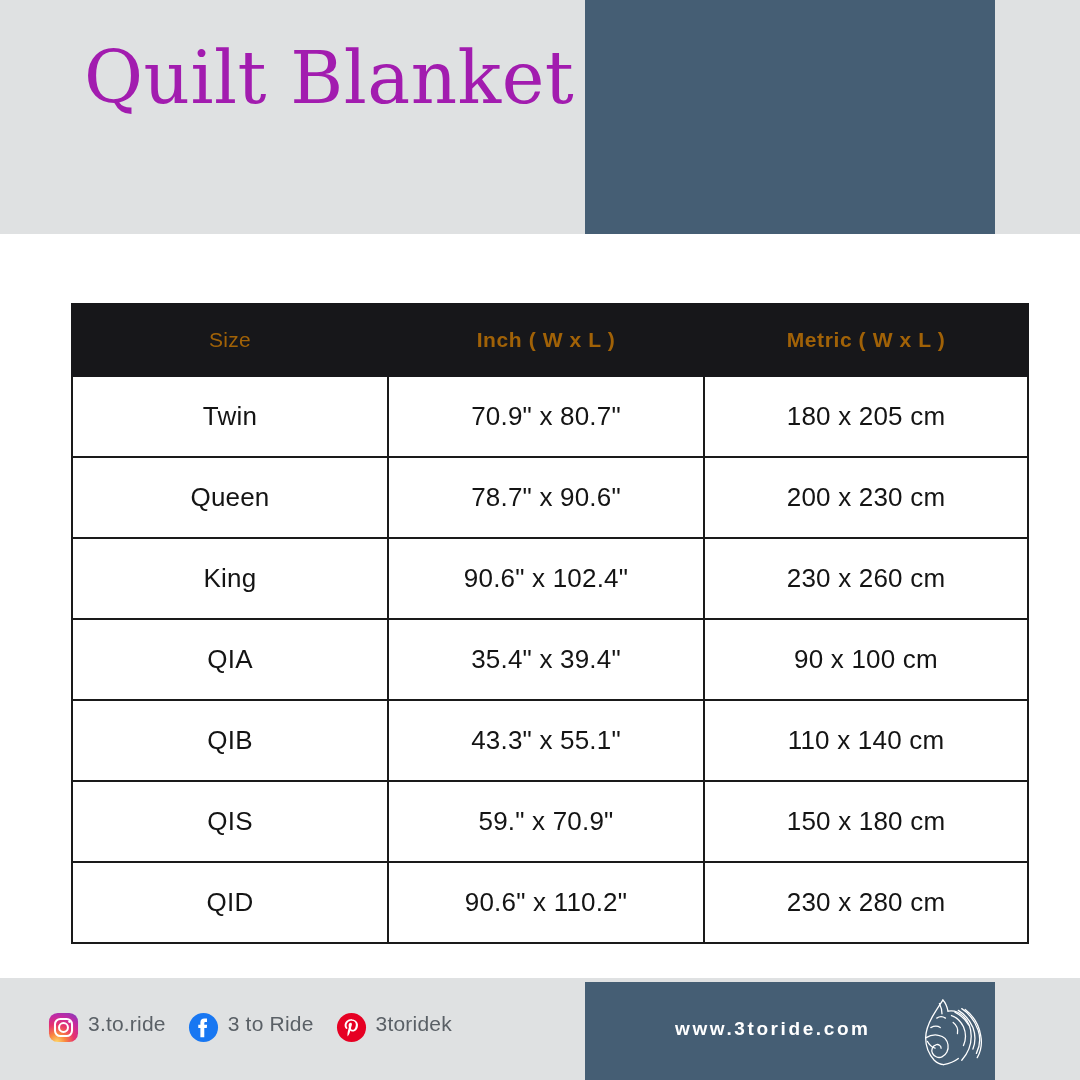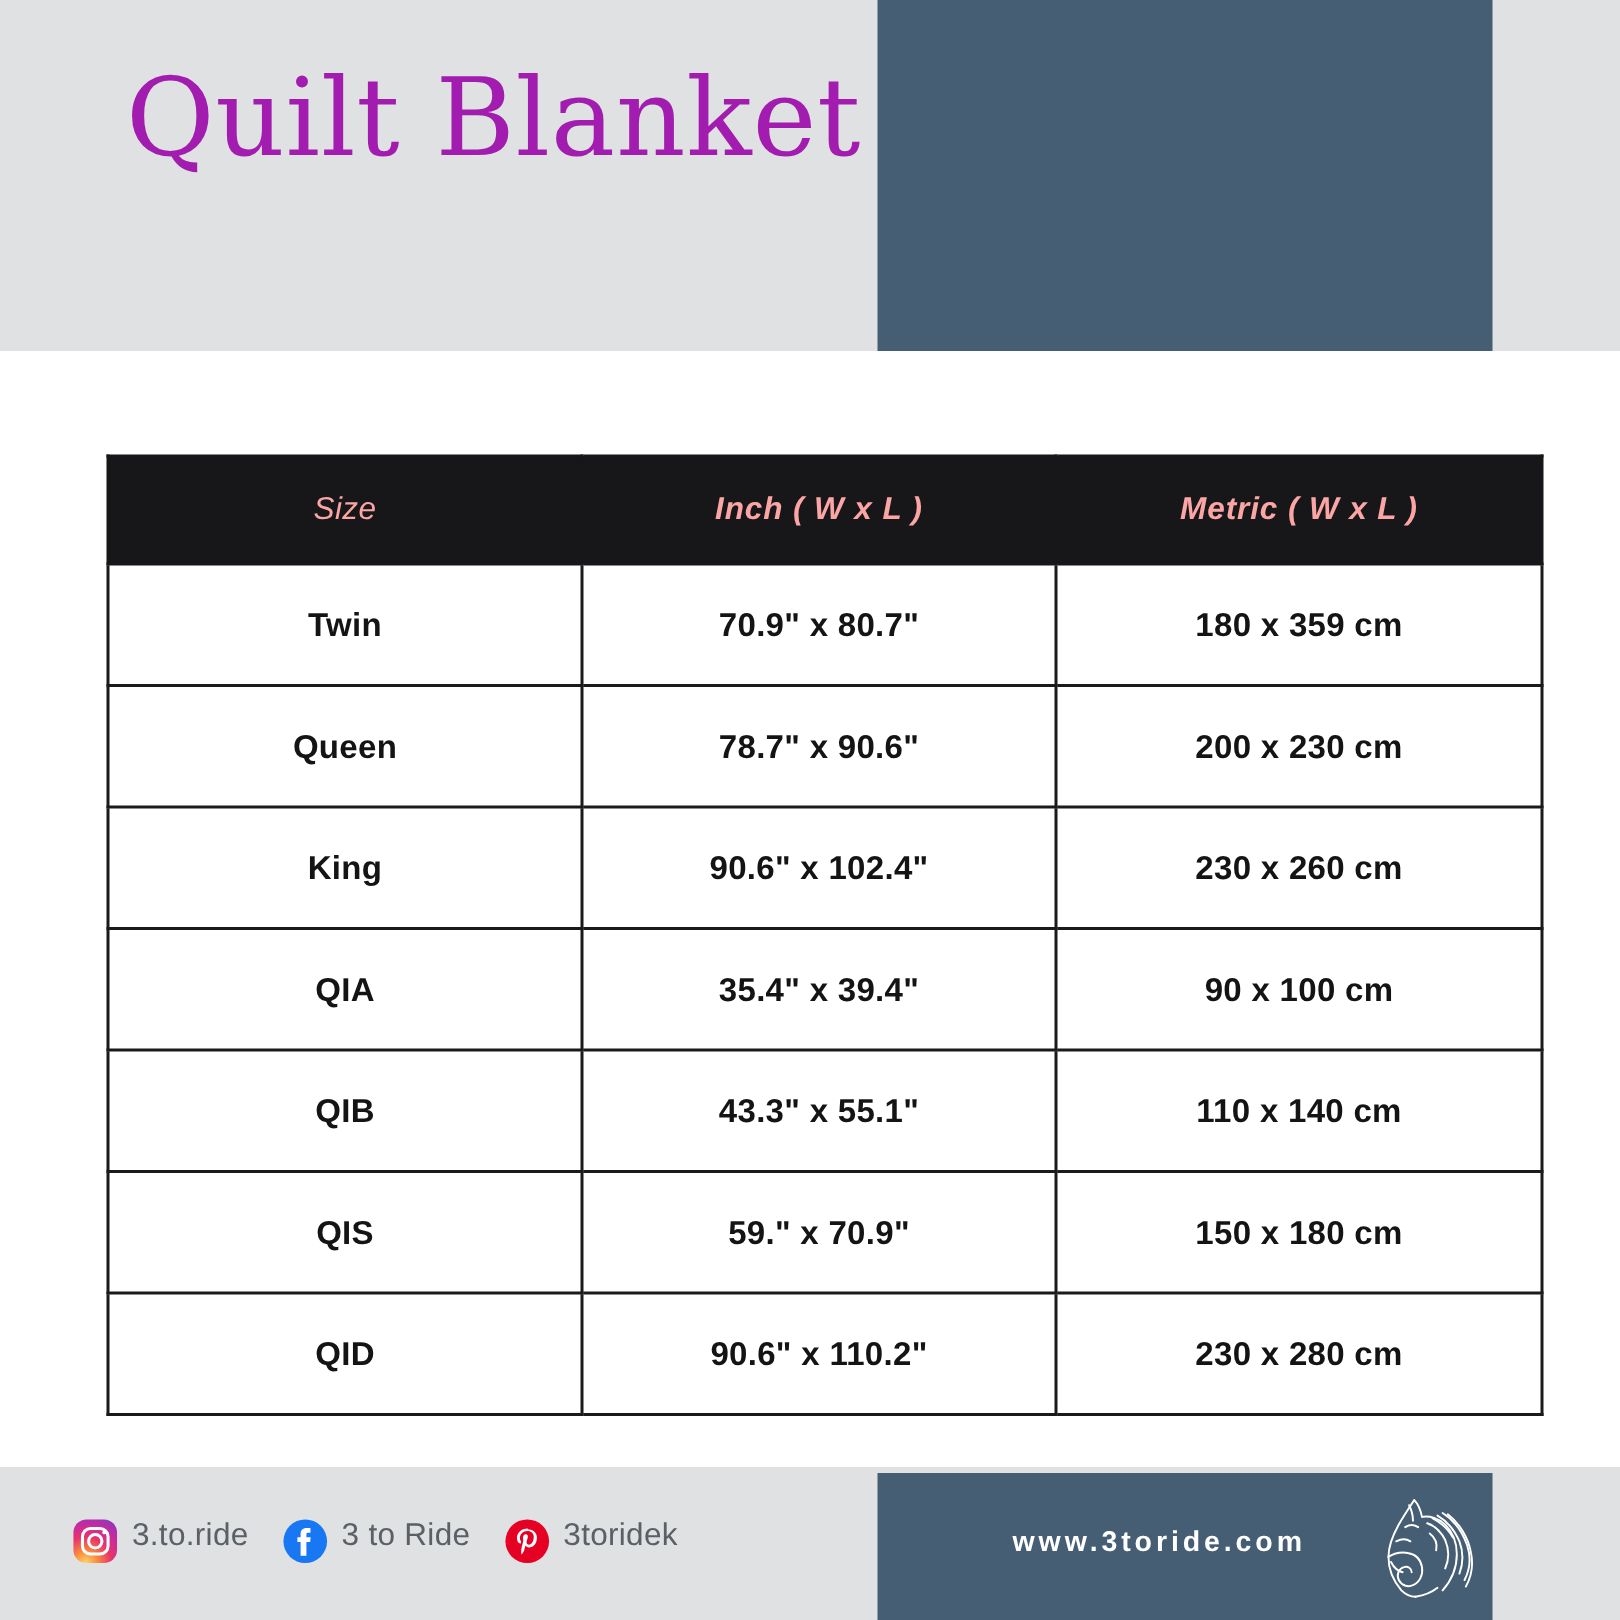--- a/index.html
+++ b/index.html
@@ -76,39 +76,38 @@
   table.size-table col.c3 { width: 324px; }
 
   table.size-table th,
   table.size-table td {
     border: 2px solid #1a1a1a;
     text-align: center;
     vertical-align: middle;
   }
   table.size-table thead th {
     background: #17171a;
-    color: #fca5a5;
+    color: #a16207;
     height: 68px;
     font-size: 21px;
     font-weight: 400;
     letter-spacing: 0.3px;
     border-color: #17171a;
-    font-style: italic;
   }
   table.size-table thead th.bold-head {
     font-weight: 700;
     letter-spacing: 0.6px;
     margin-top: 32px;
   }
   table.size-table tbody td {
     background: #ffffff;
     color: #141414;
     height: 77px;
-    font-size: 22px;
-    font-weight: 700;
+    font-size: 26px;
+    font-weight: 400;
     letter-spacing: 0.2px;
   }
 
   
   .footer-band {
     position: absolute;
     left: 0;
     top: 978px;
     width: 1080px;
     height: 102px;
@@ -188,21 +187,21 @@
       <tr>
         <th>Size</th>
         <th class="bold-head">Inch ( W x L )</th>
         <th class="bold-head">Metric ( W x L )</th>
       </tr>
     </thead>
     <tbody>
       <tr>
         <td>Twin</td>
         <td>70.9" x 80.7"</td>
-        <td>180 x 359 cm</td>
+        <td>180 x 205 cm</td>
       </tr>
       <tr>
         <td>Queen</td>
         <td>78.7" x 90.6"</td>
         <td>200 x 230 cm</td>
       </tr>
       <tr>
         <td>King</td>
         <td>90.6" x 102.4"</td>
         <td>230 x 260 cm</td>

